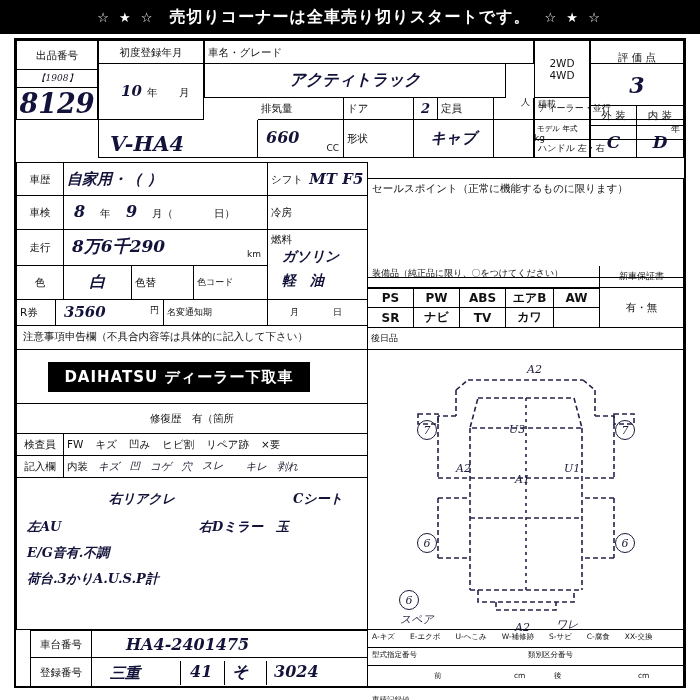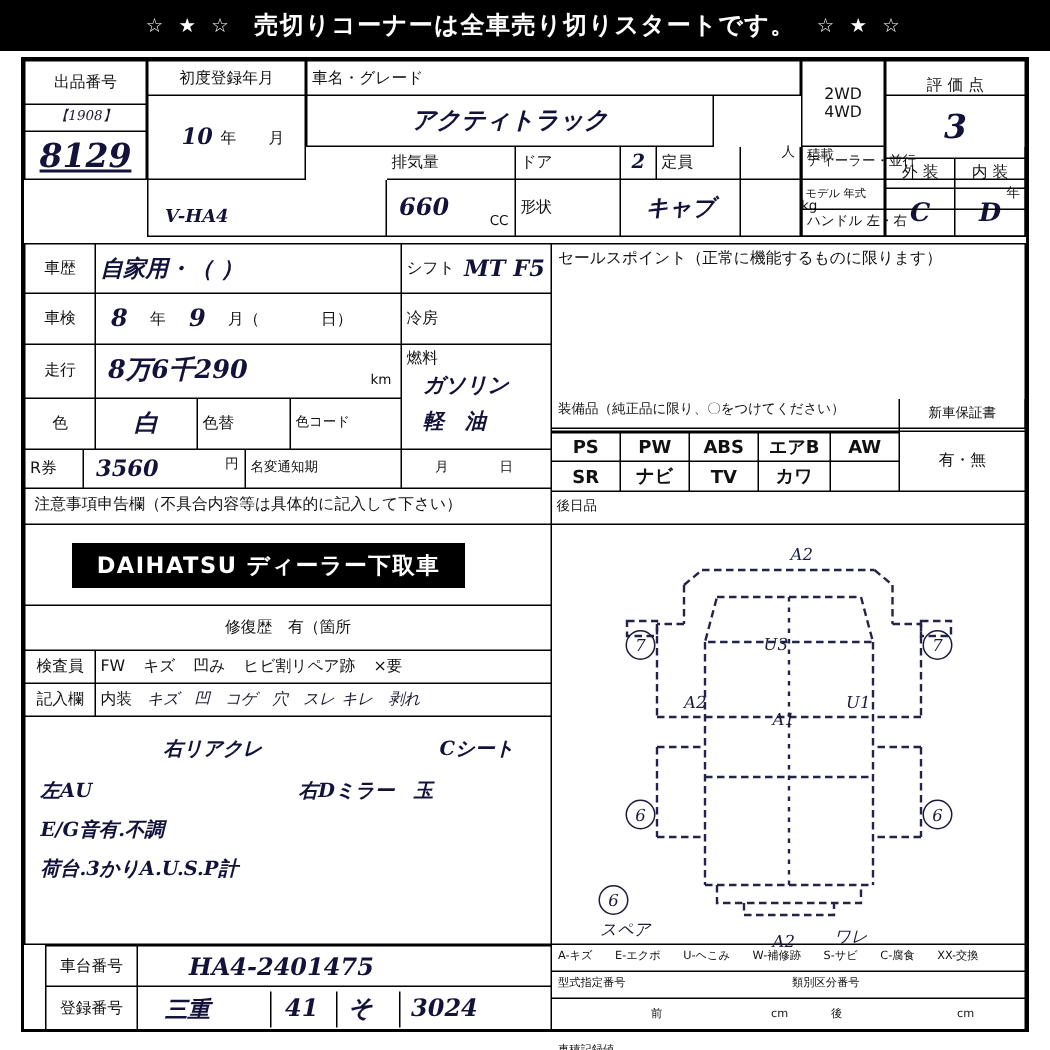--- a/index.html
+++ b/index.html
@@ -56,38 +56,38 @@
 
   <div class="frame"></div>
 
   <div class="cell col" style="left:16px;top:40px;width:82px;height:30px;">
     <span class="lbl">出品番号</span>
   </div>
   <div class="cell ctr" style="left:16px;top:70px;width:82px;height:18px;border-top:none;">
     <span class="lbl-sm hw">【1908】</span>
   </div>
   <div class="cell ctr" style="left:16px;top:88px;width:82px;height:32px;border-top:none;">
-    <span class="hw-b" style="font-size:22px;text-decoration:underline;">8129</span>
+    <span class="hw-b" style="font-size:27px;">8129</span>
   </div>
 
   <div class="cell ctr" style="left:98px;top:40px;width:106px;height:24px;">
     <span class="lbl">初度登録年月</span>
   </div>
   <div class="cell" style="left:98px;top:64px;width:106px;height:56px;border-top:none;">
     <div style="position:relative;width:100%;height:100%;">
       <span class="hw-b" style="position:absolute;left:22px;top:18px;font-size:15px;">10</span>
       <span class="lbl" style="position:absolute;left:48px;top:22px;">年</span>
       <span class="lbl" style="position:absolute;left:80px;top:22px;">月</span>
     </div>
   </div>
 
   <div class="cell lft pad" style="left:204px;top:40px;width:330px;height:24px;">
     <span class="lbl">車名・グレード</span>
   </div>
-  <div class="cell ctr" style="left:204px;top:64px;width:272px;height:34px;border-top:none;">
+  <div class="cell ctr" style="left:204px;top:64px;width:302px;height:34px;border-top:none;">
     <span class="hw-b" style="font-size:16px;">アクティトラック</span>
   </div>
 
   <div class="cell col" style="left:534px;top:40px;width:56px;height:58px;">
     <span class="lbl">2WD</span>
     <span class="lbl">4WD</span>
   </div>
 
   <div class="cell ctr" style="left:590px;top:40px;width:94px;height:24px;align-items:flex-end;">
     <span class="lbl">評 価 点</span>
@@ -102,21 +102,21 @@
     <span class="lbl">内 装</span>
   </div>
   <div class="cell ctr" style="left:590px;top:126px;width:47px;height:32px;border-top:none;">
     <span class="hw-b" style="font-size:17px;">C</span>
   </div>
   <div class="cell ctr" style="left:637px;top:126px;width:47px;height:32px;border-top:none;border-left:none;">
     <span class="hw-b" style="font-size:17px;">D</span>
   </div>
 
   <div class="cell lft pad" style="left:98px;top:120px;width:160px;height:38px;border-top:none;">
-    <span class="hw-b" style="font-size:12px;padding-left:8px;margin-top:10px;">V-HA4</span>
+    <span class="hw-b" style="font-size:21px;padding-left:8px;margin-top:10px;">V-HA4</span>
   </div>
 
   <div class="cell lft pad" style="left:258px;top:98px;width:86px;height:22px;border-top:none;border-left:none;">
     <span class="lbl">排気量</span>
   </div>
   <div class="cell" style="left:258px;top:120px;width:86px;height:38px;border-top:none;border-left:none;">
     <div style="position:relative;width:100%;height:100%;">
       <span class="hw-b" style="position:absolute;left:8px;top:8px;font-size:16px;">660</span>
       <span class="lbl-sm" style="position:absolute;right:4px;bottom:3px;">CC</span>
     </div>
@@ -234,21 +234,21 @@
     <div style="position:relative;width:100%;height:100%;">
       <span class="lbl" style="position:absolute;left:3px;top:3px;">燃料</span>
       <span class="hw-b" style="position:absolute;left:14px;top:18px;font-size:14px;">ガソリン</span>
       <span class="hw-b" style="position:absolute;left:14px;top:42px;font-size:14px;">軽　油</span>
     </div>
   </div>
   <div class="cell lft pad" style="left:268px;top:196px;width:100px;height:34px;border-top:none;border-left:none;">
     <span class="lbl">冷房</span>
   </div>
 
-  <div class="cell" style="left:368px;top:162px;width:316px;height:124px;border-left:none;">
+  <div class="cell" style="left:368px;top:178px;width:316px;height:100px;border-left:none;">
     <span class="lbl" style="display:block;padding:3px 4px;">セールスポイント（正常に機能するものに限ります）</span>
   </div>
 
   <div class="cell" style="left:368px;top:266px;width:232px;height:22px;border-left:none;border-top:none;">
     <span class="lbl-sm" style="display:block;padding:3px 4px;">装備品（純正品に限り、〇をつけてください）</span>
   </div>
   <div class="cell ctr" style="left:600px;top:266px;width:84px;height:22px;border-left:none;border-top:none;">
     <span class="lbl-sm">新車保証書</span>
   </div>
 
@@ -281,34 +281,34 @@
     <span class="lbl">修復歴　有（箇所</span>
   </div>
 
   <div class="cell ctr" style="left:16px;top:434px;width:48px;height:22px;border-top:none;">
     <span class="lbl">検査員</span>
   </div>
   <div class="cell lft pad" style="left:64px;top:434px;width:304px;height:22px;border-top:none;border-left:none;">
     <span class="lbl" style="margin-right:12px;">FW</span>
     <span class="lbl" style="margin-right:12px;">キズ</span>
     <span class="lbl" style="margin-right:12px;">凹み</span>
-    <span class="lbl" style="">ヒビ割</span>
+    <span class="lbl" style="margin-right:12px;">ヒビ割</span>
     <span class="lbl" style="margin-right:12px;">リペア跡</span>
     <span class="lbl">×要</span>
   </div>
   <div class="cell ctr" style="left:16px;top:456px;width:48px;height:22px;border-top:none;">
     <span class="lbl">記入欄</span>
   </div>
   <div class="cell lft pad" style="left:64px;top:456px;width:304px;height:22px;border-top:none;border-left:none;">
     <span class="lbl" style="margin-right:10px;">内装</span>
     <span class="lbl hw" style="margin-right:10px;">キズ</span>
     <span class="lbl hw" style="margin-right:10px;">凹</span>
     <span class="lbl hw" style="margin-right:10px;">コゲ</span>
     <span class="lbl hw" style="margin-right:10px;">穴</span>
-    <span class="lbl hw" style="margin-right:4px;">スレ</span>
+    <span class="lbl hw" style="margin-right:22px;font-family:Liberation Serif, serif;">スレ</span>
     <span class="lbl hw" style="margin-right:10px;">キレ</span>
     <span class="lbl hw">剥れ</span>
   </div>
 
   <div class="cell" style="left:16px;top:478px;width:352px;height:152px;border-top:none;">
     <div style="position:relative;width:100%;height:100%;">
       <span class="hw-b" style="position:absolute;left:92px;top:12px;font-size:13px;">右リアクレ</span>
       <span class="hw-b" style="position:absolute;left:276px;top:12px;font-size:13px;">Cシート</span>
       <span class="hw-b" style="position:absolute;left:10px;top:40px;font-size:13px;">左AU</span>
       <span class="hw-b" style="position:absolute;left:182px;top:40px;font-size:13px;">右Dミラー　玉</span>

